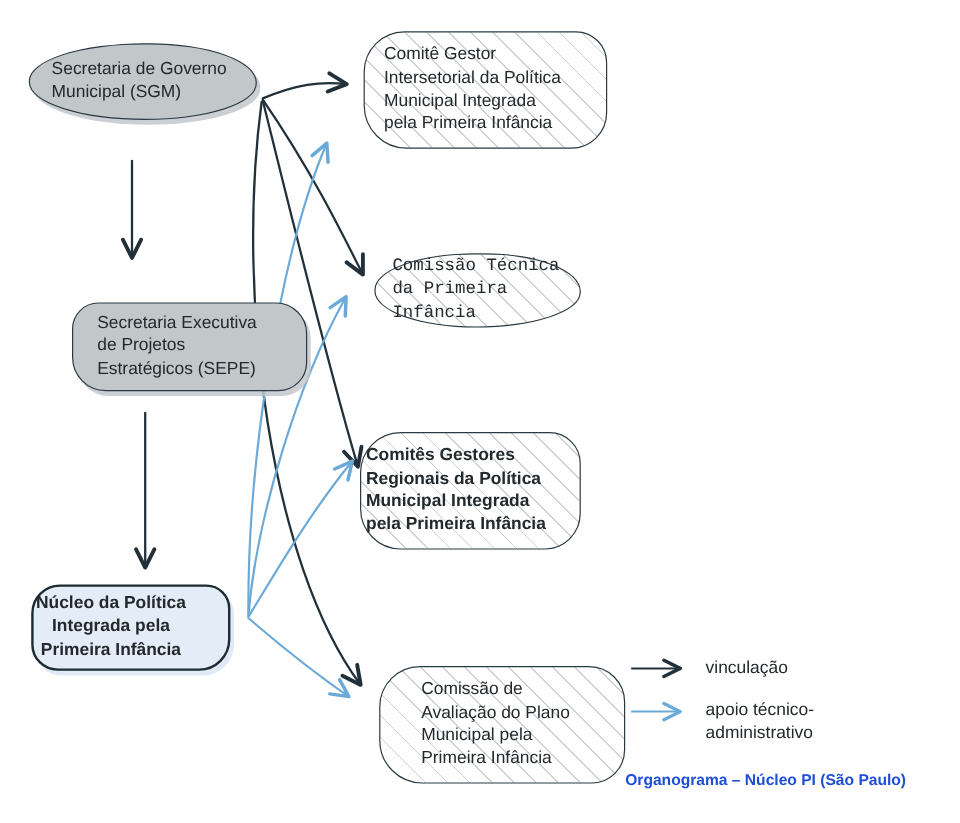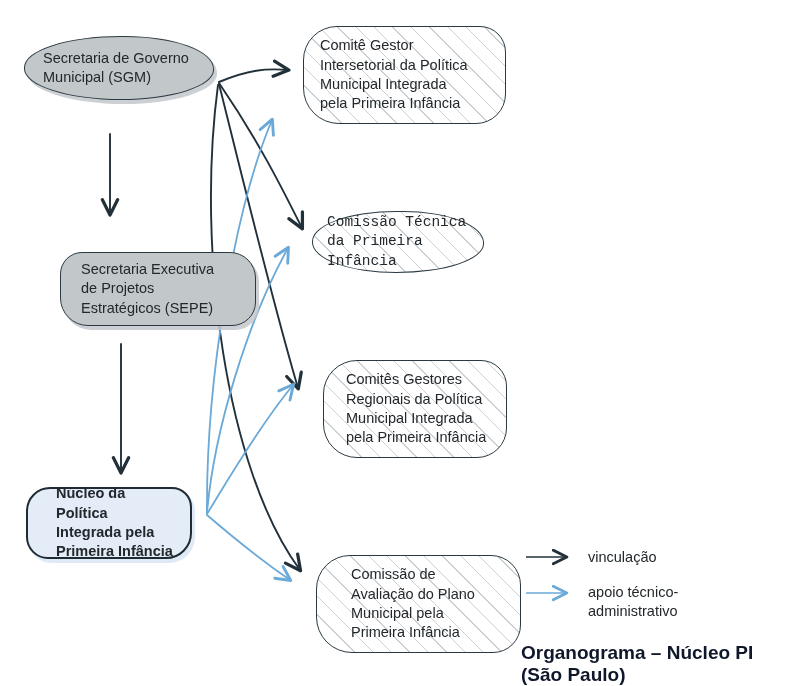--- a/index.html
+++ b/index.html
@@ -67,37 +67,39 @@
   }
   #sepe {
     left: 16px; top: 252px; width: 196px; height: 74px;
     border-radius: 22px 26px 24px 28px;
     padding-left: 20px;
     margin-left: 44px;
   }
   #nucleo {
     left: 26px; top: 487px; width: 166px; height: 72px;
     border-radius: 24px 20px 26px 22px;
-    padding-left: 28px;
+    padding-left: 2px;
+    text-align: center;
   }
   #cgi {
     left: 303px; top: 26px; width: 203px; height: 98px;
     border-radius: 34px 26px 30px 36px;
     padding-left: 16px;
   }
   #ct {
     left: 312px; top: 211px; width: 172px; height: 62px;
     border-radius: 50% 48% 52% 50% / 50% 52% 48% 50%;
     padding-left: 14px;
     font-family: Liberation Mono, monospace;
   }
   #cgr {
-    left: 323px; top: 360px; width: 184px; height: 98px;
+    left: 300px; top: 360px; width: 184px; height: 98px;
     border-radius: 34px 26px 30px 34px;
-    padding-left: 22px;
+    padding-left: 4px;
+    font-weight: bold;
   }
   #cap {
     left: 300px; top: 555px; width: 205px; height: 98px;
     border-radius: 34px 30px 28px 36px;
     padding-left: 34px;
     margin-left: 16px;
   }
   .legend-row {
     position: absolute;
     display: flex;
@@ -110,23 +112,23 @@
     font-size: 14.5px;
     color: #22282c;
     margin-left: 14px;
     line-height: 1.3;
     white-space: pre-line;
   }
   #caption {
     position: absolute;
     left: 521px;
     top: 642px;
-    font-size: 19px;
+    font-size: 13px;
     font-weight: bold;
-    color: #0f172a;
+    color: #1d4ed8;
     z-index: 4;
   }
 </style>
 </head>
 <body>
 
 <div id="canvas">
 
   <svg id="wires" viewBox="0 0 800 686">
     <defs>

